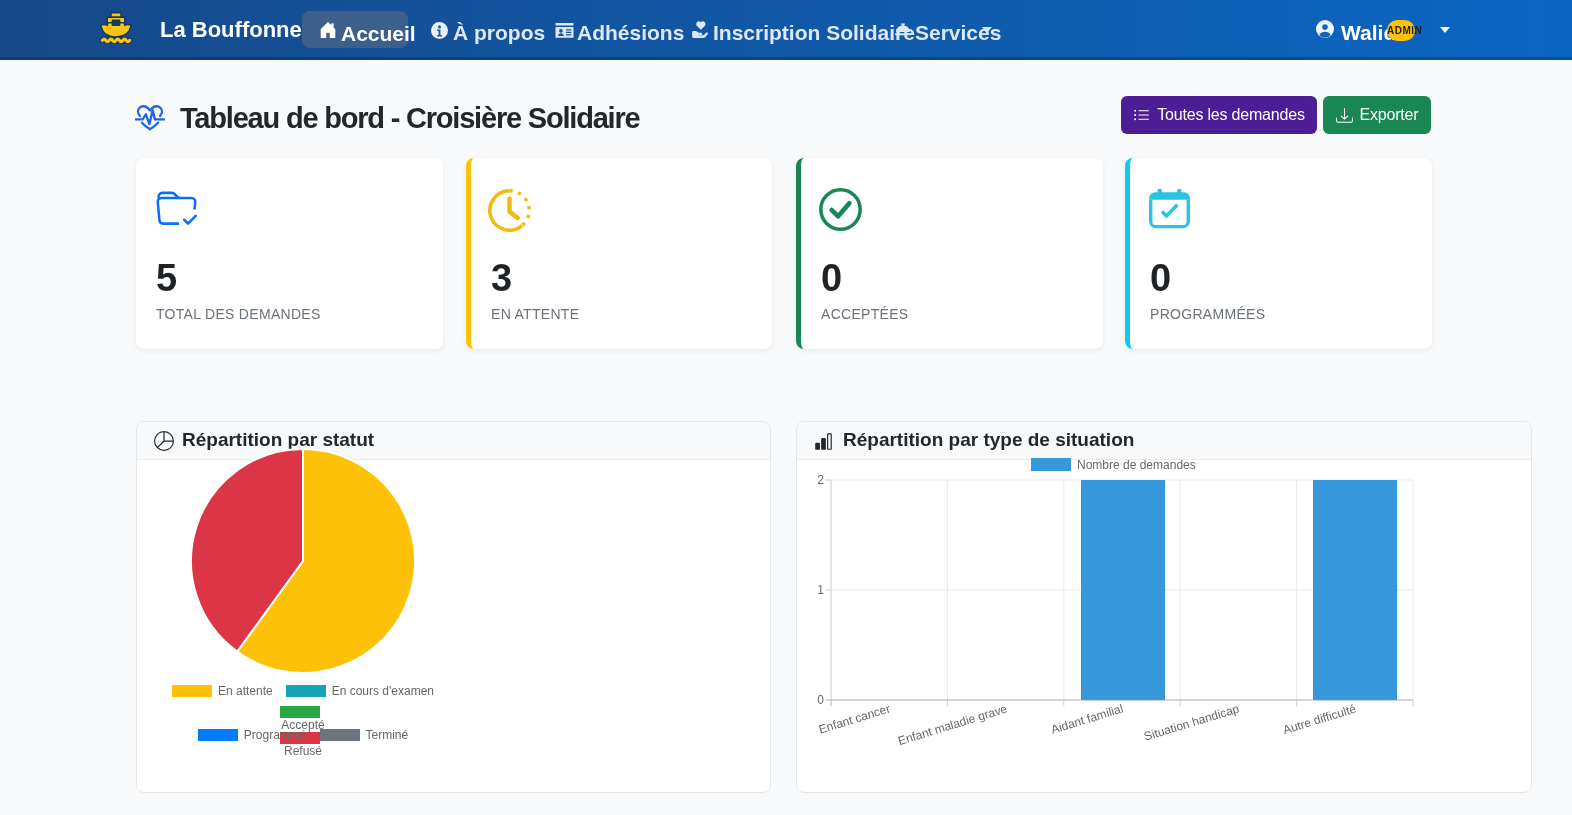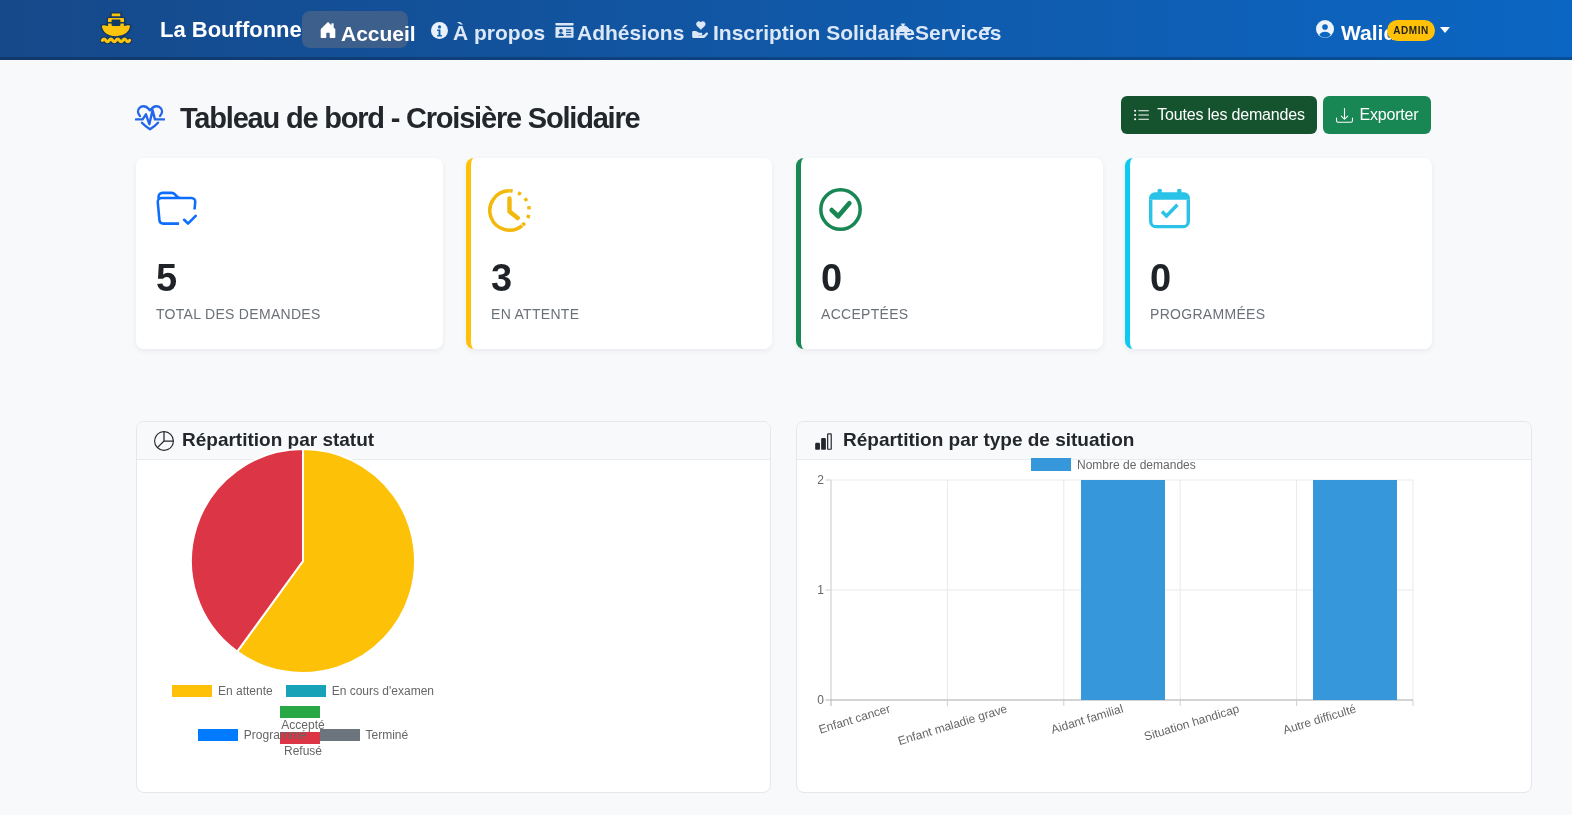--- a/index.html
+++ b/index.html
@@ -17,21 +17,21 @@
   #pill { background:#3d5f8b; border-radius:8px; }
   .badge-admin { background:#ffc107; color:#1d2125; font-size:10px; font-weight:bold;
                  letter-spacing:0.5px; border-radius:11px; text-align:center; line-height:21px; }
   .caret { width:0; height:0; border-left:5px solid transparent; border-right:5px solid transparent;
            border-top:6px solid #ffffff; }
 
   
   #title { font-size:29px; font-weight:bold; color:#23272c; white-space:nowrap; letter-spacing:-1.2px; }
   .btn { border-radius:6px; color:#fff; font-size:16px; letter-spacing:-0.2px; display:flex; align-items:center;
          justify-content:center; white-space:nowrap; }
-  #btn-blue { background:#14532d; }
+  #btn-blue { background:#4c1d95; }
   #btn-green { background:#198754; }
 
   
   .scard { position:absolute; top:158px; height:191px; background:#fff; border-radius:8px;
            box-shadow:0 2px 5px rgba(60,70,85,0.08); }
   .snum { position:absolute; left:20px; top:99px; font-size:38px; font-weight:bold; color:#1f2327; }
   .slabel { position:absolute; left:20px; top:147.5px; font-size:14px; color:#6b7178;
             letter-spacing:0.3px; }
 
   
@@ -93,21 +93,21 @@
 </svg>
 <div class="abs navtxt" style="left:915px; top:21px;">Services</div>
 <div class="abs caret" style="left:982px; top:27px; border-top-color:#dce8f7;"></div>
 
 <svg class="abs" style="left:1316px; top:20px;" width="18" height="18" viewBox="0 0 16 16">
   <circle cx="8" cy="8" r="8" fill="#eef4fb"></circle>
   <circle cx="8" cy="6.2" r="2.5" fill="#0d66c2"></circle>
   <path d="M2.9 13.4 a6.8 6.8 0 0 0 10.2 0 c-.6-1.9-2.6-3-5.1-3s-4.5 1.1-5.1 3z" fill="#0d66c2"></path>
 </svg>
 <div class="abs navtxt" style="left:1341px; top:21px; color:#fff;">Walid</div>
-<div class="abs badge-admin" style="left:1387px; top:20px; width:48px; height:21px;">ADMIN</div>
+<div class="abs badge-admin" style="left:1387px; top:20px; width:28px; height:21px;">ADMIN</div>
 <div class="abs caret" style="left:1440px; top:27px;"></div>
 
 <svg class="abs" style="left:135px; top:102px;" width="30" height="30" viewBox="0 0 28 28" fill="none" stroke="#2166e8" stroke-width="2.2" stroke-linecap="round" stroke-linejoin="round">
   <path d="M4.6 13.1 C2.4 10.6 2.2 7.5 4.1 5.6 C6.3 3.4 9.9 3.5 12 5.7 L14 7.8 16 5.7 C18.1 3.5 21.7 3.4 23.9 5.6 C25.8 7.5 25.6 10.6 23.4 13.1"></path>
   <path d="M6.5 19.3 C8.6 21.6 11.1 23.6 14 25.4 C16.9 23.6 19.4 21.6 21.5 19.3"></path>
   <path d="M0.9 16.2 H7.1 L10.2 11.5 13.4 20.7 16.4 7.6 18.6 16.2 H27.1"></path>
 </svg>
 <div class="abs" id="title" style="left:180px; top:101.5px;">Tableau de bord - Croisière Solidaire</div>
 
 <div class="abs btn" id="btn-blue" style="left:1121px; top:96px; width:196px; height:38px;">

